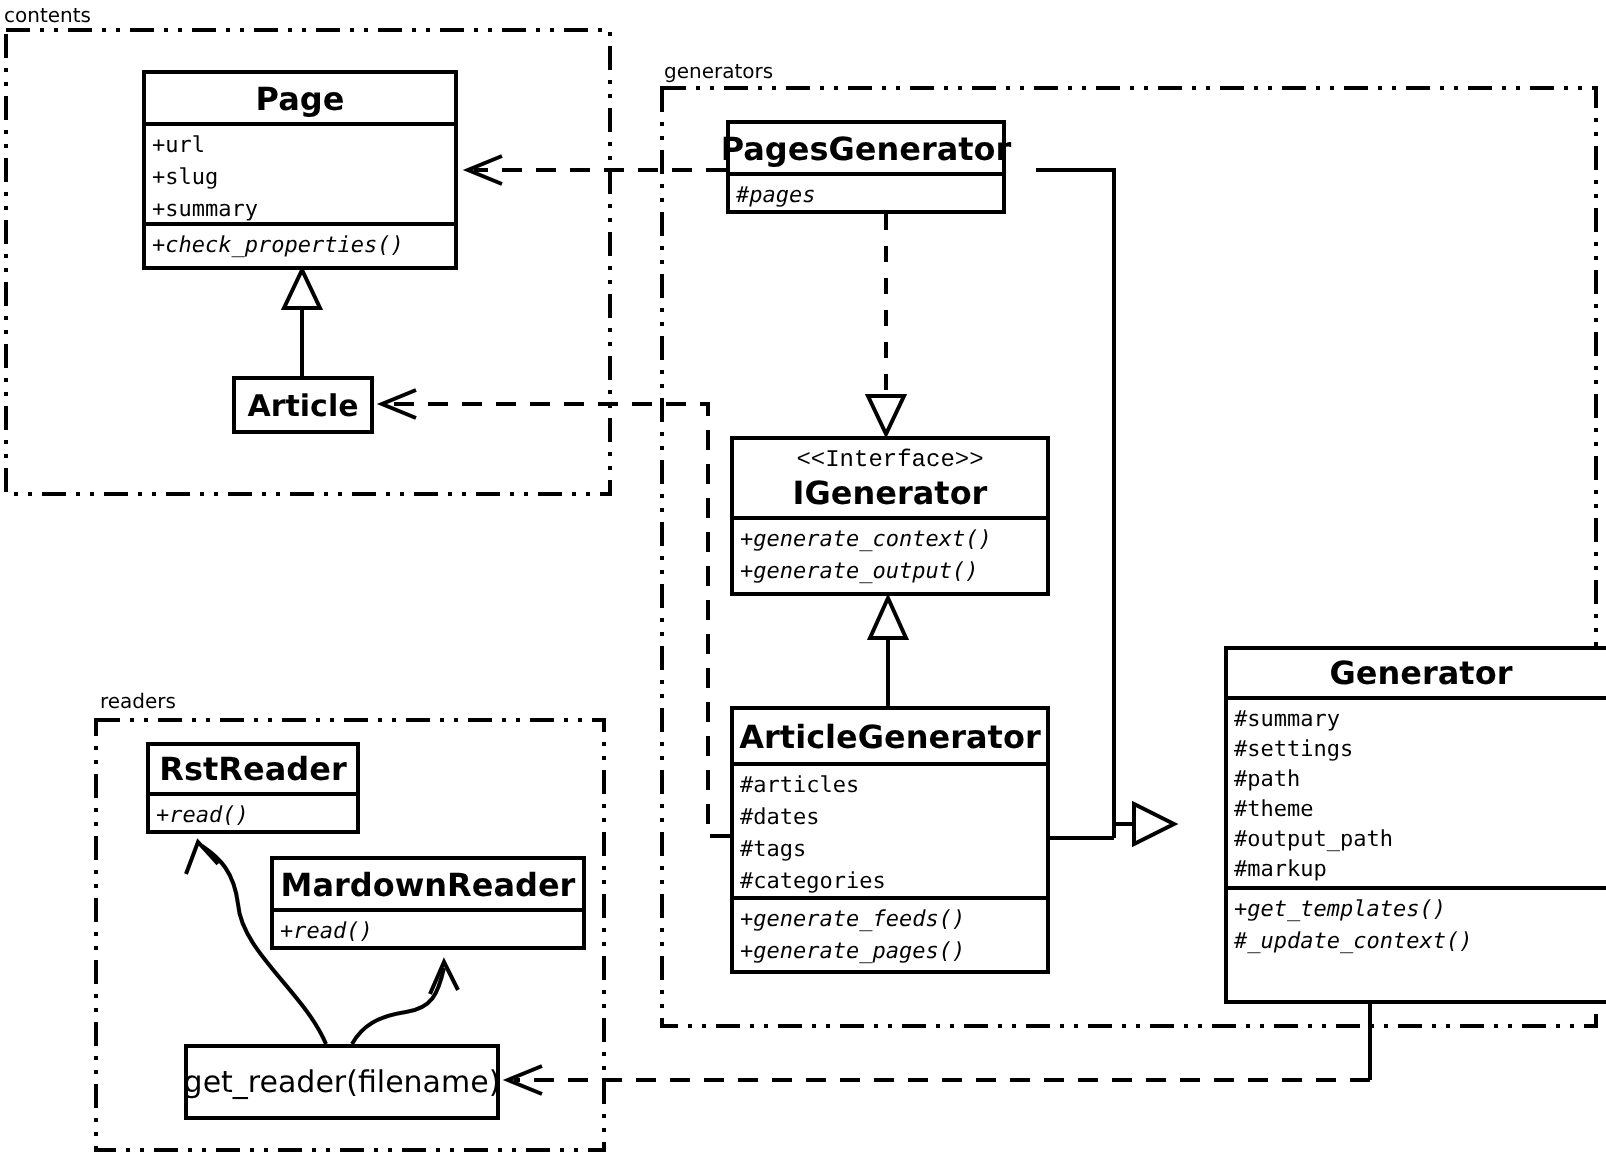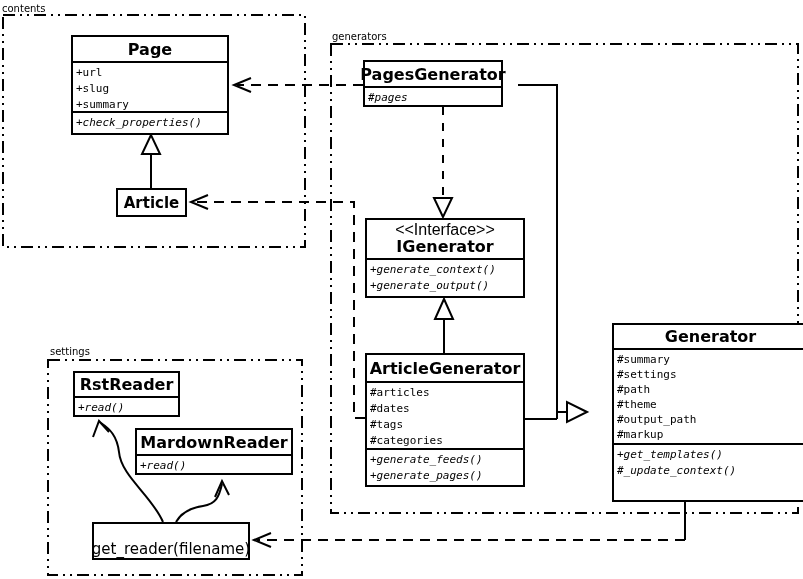--- a/index.html
+++ b/index.html
@@ -16,31 +16,31 @@
     position:absolute;box-sizing:border-box;border:2px solid #000;background:#fff;
     display:flex;flex-direction:column;
   }
   .uml-title{
     box-sizing:border-box;border-bottom:2px solid #000;text-align:left;
     font-weight:bold;font-size:16px;display:flex;flex-direction:column;
     align-items:center;justify-content:center;flex:0 0 auto;
   }
   .uml-title.no-sep{border-bottom:none;flex:1 1 auto;}
   .stereotype{
-    font-weight:normal;font-family:Liberation Sans, sans-serif;font-size:16px;line-height:14px;
+    font-weight:normal;font-family:Liberation Mono, monospace;font-size:12px;line-height:14px;
   }
   .uml-comp{
     box-sizing:border-box;border-bottom:2px solid #000;padding:2px 3px;
     font-family:"DejaVu Sans Mono",monospace;font-size:11px;line-height:16px;
     flex:0 0 auto;overflow:hidden;white-space:nowrap;
   }
   .uml-comp.last{border-bottom:none;flex:1 1 auto;font-style:italic;}
   .plain-box{
     position:absolute;box-sizing:border-box;border:2px solid #000;background:#fff;
-    display:flex;align-items:flex-end;justify-content:center;font-size:15px;
+    display:flex;align-items:center;justify-content:center;font-size:15px;
   }
 </style>
 </head>
 <body>
 
 <div id="diagram">
 
   <svg id="connectors" width="803" height="579" viewBox="0 0 803 579" xmlns="http://www.w3.org/2000/svg">
 
     <rect x="3" y="15" width="302" height="232" fill="none" stroke="#000" stroke-width="2" stroke-dasharray="12 5 2 5 2 5"></rect>
@@ -73,21 +73,21 @@
 
     <path d="M163,522 C152,496 121,476 119,452 C117,436 110,429 101,423" fill="none" stroke="#000" stroke-width="2"></path>
     <polyline points="93,437 99,421 109,432" fill="none" stroke="#000" stroke-width="2"></polyline>
 
     <path d="M176,522 C181,513 189,508 203,506 C216,504 219,497 222,484" fill="none" stroke="#000" stroke-width="2"></path>
     <polyline points="215,497 222,481 229,495" fill="none" stroke="#000" stroke-width="2"></polyline>
   </svg>
 
   <div class="pkg-label" style="left:2px;top:1px">contents</div>
   <div class="pkg-label" style="left:332px;top:29px">generators</div>
-  <div class="pkg-label" style="left:50px;top:344px">settings</div>
+  <div class="pkg-label" style="left:50px;top:344px">readers</div>
 
   <div class="uml-class" style="left:71px;top:35px;width:158px;height:100px">
     <div class="uml-title" style="height:26px">Page</div>
     <div class="uml-comp" style="height:50px">
       <div>+url</div>
       <div>+slug</div>
       <div>+summary</div>
     </div>
     <div class="uml-comp last">
       <div>+check_properties()</div>

